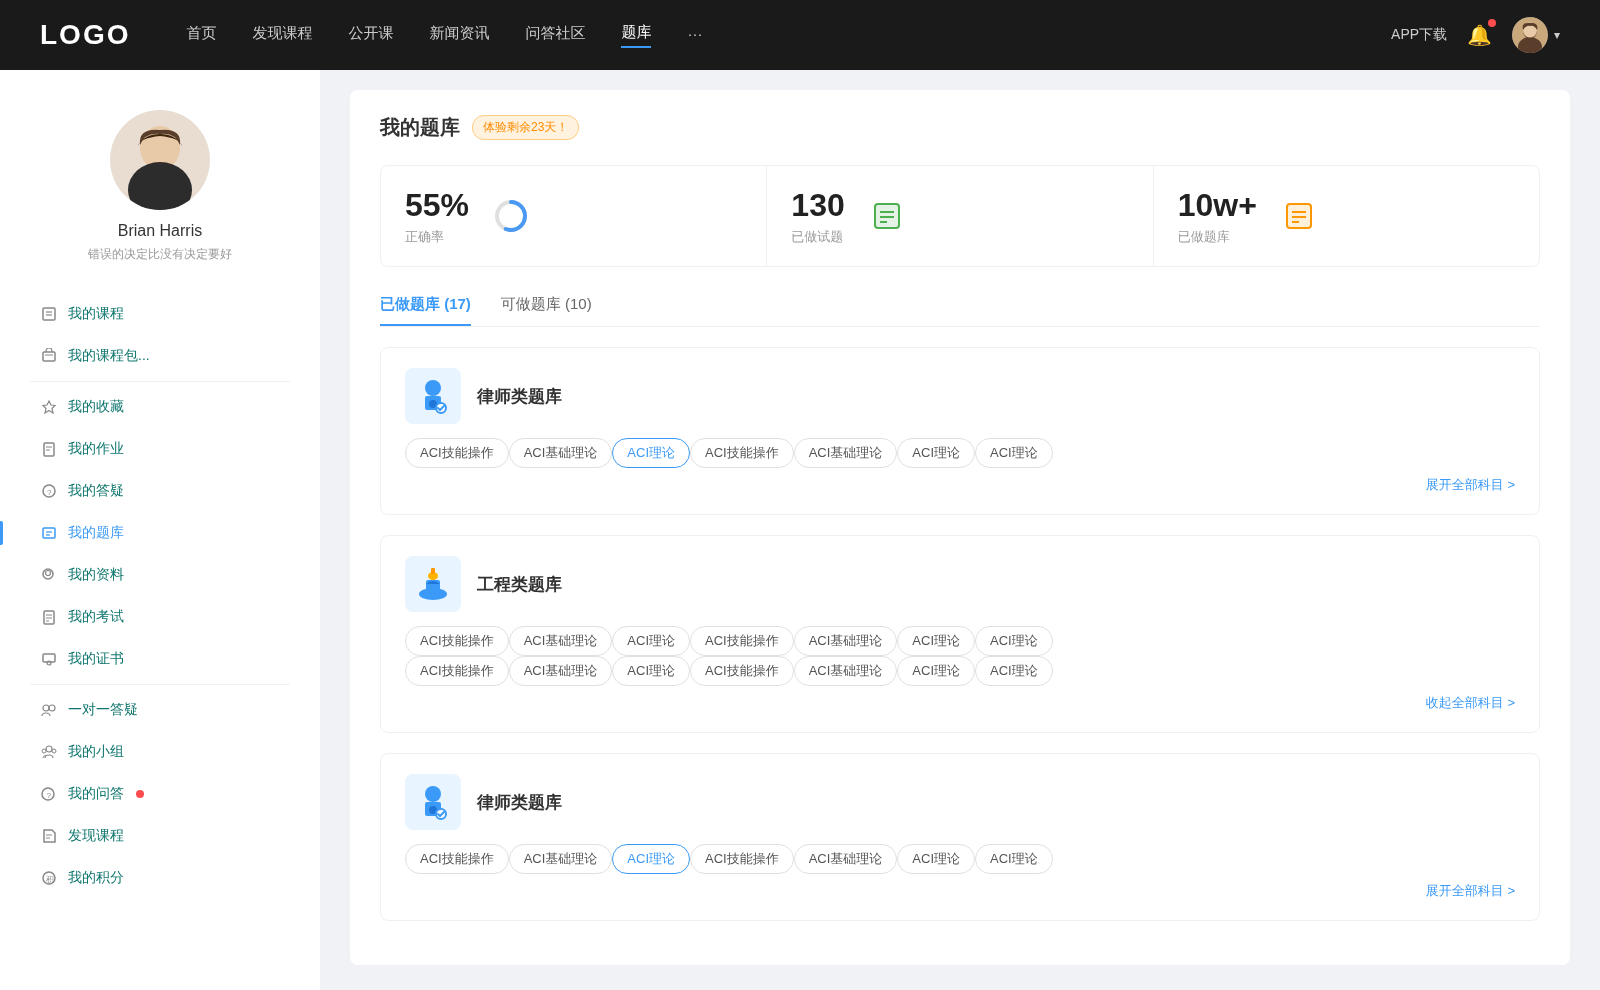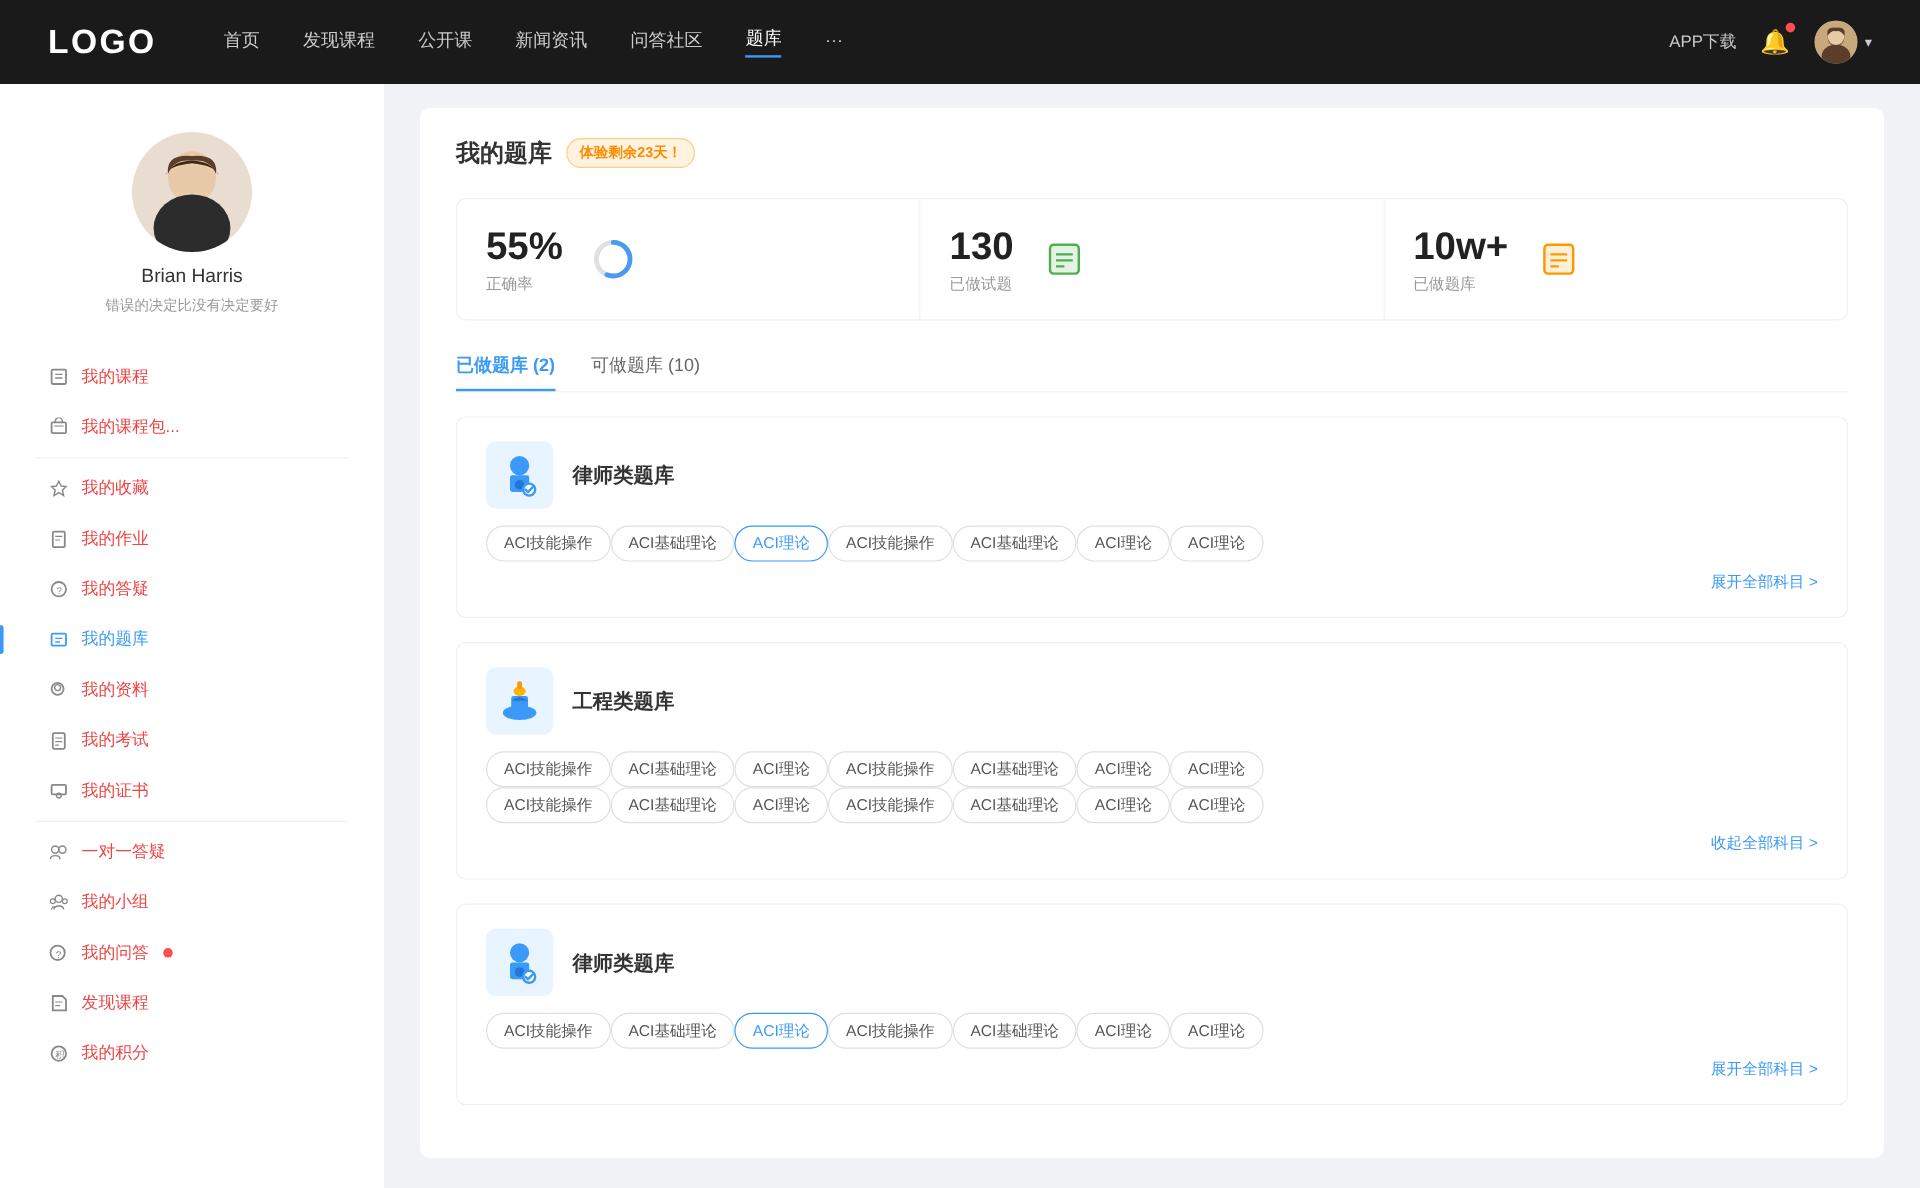--- a/index.html
+++ b/index.html
@@ -132,21 +132,21 @@
       width: 100%;
       margin-top: 10px;
     }
     .sidebar-item {
       display: flex;
       align-items: center;
       gap: 10px;
       padding: 12px 40px;
       cursor: pointer;
       font-size: 14px;
-      color: #ef4444;
+      color: #0f766e;
       position: relative;
     }
     .sidebar-item.active {
       color: #3b9af8;
       font-weight: 500;
     }
     .sidebar-item.active::before {
       content: '';
       position: absolute;
       left: 0;
@@ -206,21 +206,20 @@
       font-weight: 600;
       color: #333;
     }
     .trial-badge {
       background: #fff3e0;
       color: #ff8c00;
       border: 1px solid #ffcc80;
       border-radius: 12px;
       padding: 3px 10px;
       font-size: 12px;
-      font-weight: bold;
     }
 
     
     .stats-row {
       display: flex;
       gap: 0;
       margin-bottom: 28px;
       border: 1px solid #f0f0f0;
       border-radius: 8px;
       overflow: hidden;
@@ -595,21 +594,21 @@
               <line x1="9" y1="12" x2="23" y2="12" stroke="#ff9800" stroke-width="2"></line>
               <line x1="9" y1="17" x2="23" y2="17" stroke="#ff9800" stroke-width="2"></line>
               <line x1="9" y1="22" x2="16" y2="22" stroke="#ff9800" stroke-width="2"></line>
             </svg>
           </div>
         </div>
 
       </div>
 
       <div class="tabs-row">
-        <div class="tab-item active">已做题库 (2)</div>
+        <div class="tab-item active">已做题库 (17)</div>
         <div class="tab-item">可做题库 (10)</div>
       </div>
 
       <div class="bank-card">
         <div class="bank-header">
           <div class="bank-icon">
             <svg width="40" height="40" viewBox="0 0 40 40" xmlns="http://www.w3.org/2000/svg">
               <circle cx="20" cy="12" r="8" fill="#3b9af8"></circle>
               <rect x="12" y="20" width="16" height="14" rx="2" fill="#3b9af8"></rect>
               <circle cx="20" cy="28" r="4" fill="#2176d9"></circle>

